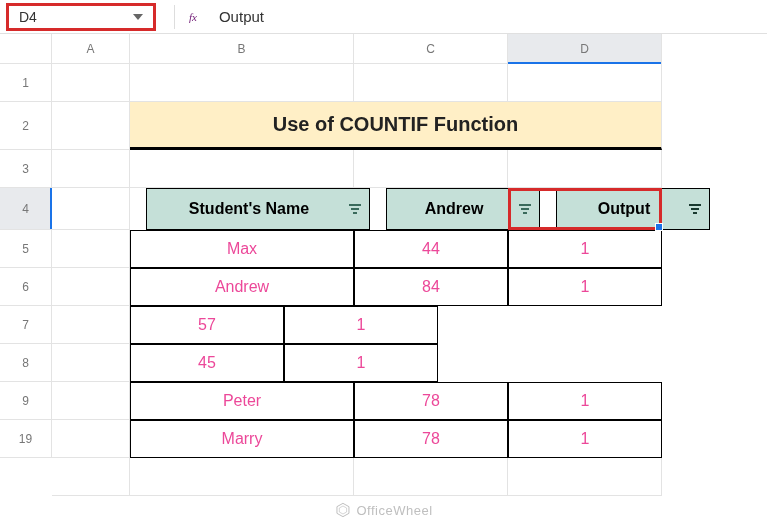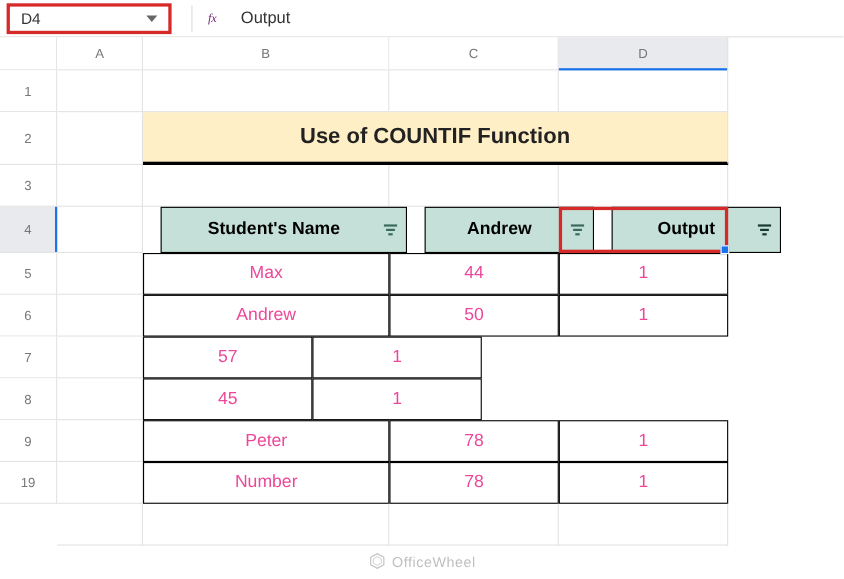--- a/index.html
+++ b/index.html
@@ -314,42 +314,42 @@
         </div>
         <div class="row">
           <div class="cell c-a"></div>
           <div class="cell c-b tbl-cell">Max</div>
           <div class="cell c-c tbl-cell">44</div>
           <div class="cell c-d tbl-cell">1</div>
         </div>
         <div class="row">
           <div class="cell c-a"></div>
           <div class="cell c-b tbl-cell">Andrew</div>
-          <div class="cell c-c tbl-cell">50</div>
+          <div class="cell c-c tbl-cell">84</div>
           <div class="cell c-d tbl-cell">1</div>
         </div>
         <div class="row">
           <div class="cell c-a"></div>
           <div class="cell c-c tbl-cell">57</div>
           <div class="cell c-d tbl-cell">1</div>
         </div>
         <div class="row">
           <div class="cell c-a"></div>
           <div class="cell c-c tbl-cell">45</div>
           <div class="cell c-d tbl-cell">1</div>
         </div>
         <div class="row">
           <div class="cell c-a"></div>
           <div class="cell c-b tbl-cell">Peter</div>
           <div class="cell c-c tbl-cell">78</div>
           <div class="cell c-d tbl-cell">1</div>
         </div>
         <div class="row">
           <div class="cell c-a"></div>
-          <div class="cell c-b tbl-cell">Number</div>
+          <div class="cell c-b tbl-cell">Marry</div>
           <div class="cell c-c tbl-cell">78</div>
           <div class="cell c-d tbl-cell">1</div>
         </div>
         <div class="row">
           <div class="cell c-a"></div>
           <div class="cell c-b"></div>
           <div class="cell c-c"></div>
           <div class="cell c-d"></div>
         </div>
         <div class="sel-box" style="left: 456px; top: 124px; width: 154px; height: 42px;">

